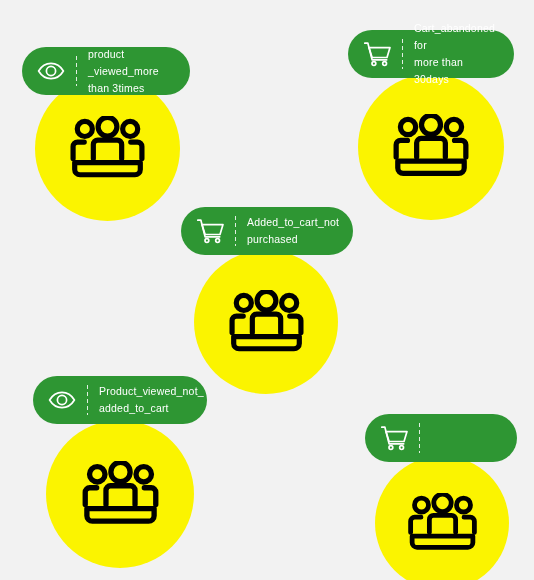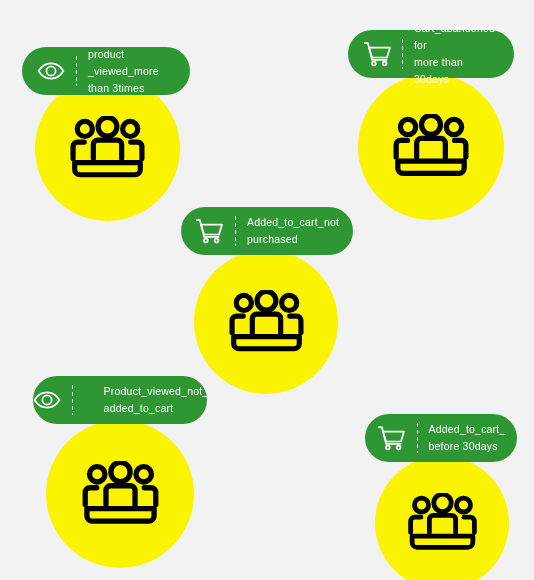--- a/index.html
+++ b/index.html
@@ -41,21 +41,20 @@
 
   .pill {
     position: absolute;
     box-sizing: border-box;
     background: #2e9633;
     border-radius: 999px;
     display: flex;
     align-items: center;
     padding: 0 14px 0 12px;
     z-index: 4;
-    justify-content: center;
   }
 
   .pill-icon {
     flex: 0 0 auto;
     width: 34px;
     height: 34px;
     display: flex;
     align-items: center;
     justify-content: center;
   }
@@ -189,21 +188,21 @@
         </span>
       </div>
       <div class="pill" style="left: 33px; top: 376px; width: 174px; height: 48px; background: rgb(46, 150, 51);">
         <span class="pill-icon">
           <svg width="30" height="30" viewBox="0 0 30 30" fill="none" stroke="#ffffff" stroke-width="1.7" stroke-linecap="round" stroke-linejoin="round">
             <path d="M2.6 15C5.6 10 10 7.4 15 7.4S24.4 10 27.4 15c-3 5-7.4 7.6-12.4 7.6S5.6 20 2.6 15Z"></path>
             <circle cx="15" cy="15" r="4.6"></circle>
           </svg>
         </span>
         <span class="pill-divider"></span>
-        <span class="pill-text" style="color: rgb(255, 255, 255); margin-left: 20px;">Product_viewed_not_
+        <span class="pill-text" style="color: rgb(255, 255, 255);">Product_viewed_not_
 added_to_cart</span>
       </div>
     </div>
     <div class="segment">
       <div class="audience-circle" style="left: 375px; top: 456px; width: 134px; height: 134px; background: rgb(251, 244, 0);">
         <span>
           <svg width="75" height="60" viewBox="0 0 100 80" fill="none" stroke="#000000" stroke-width="6.4" stroke-linecap="round" stroke-linejoin="round">
             <circle cx="22" cy="16" r="9.3"></circle>
             <circle cx="50" cy="13.2" r="11.6"></circle>
             <circle cx="78" cy="16" r="9.3"></circle>
@@ -218,17 +217,15 @@
         <span class="pill-icon">
           <svg width="31" height="31" viewBox="0 0 31 31" fill="none" stroke="#ffffff" stroke-width="1.7" stroke-linecap="round" stroke-linejoin="round">
             <path d="M2.8 4.2h3.1l1.1 4.4"></path>
             <path d="M7.0 8.6h21.0l-3.0 9.9H10.1Z"></path>
             <path d="M7.0 8.6l3.1 12.2h14.6"></path>
             <circle cx="11.9" cy="24.6" r="1.9"></circle>
             <circle cx="22.6" cy="24.6" r="1.9"></circle>
           </svg>
         </span>
         <span class="pill-divider"></span>
-        <span class="pill-text" style="color: rgb(255, 255, 255);">Added_to_cart_
-before 30days</span>
       </div>
     </div>
   </div>
 
 </body></html>

